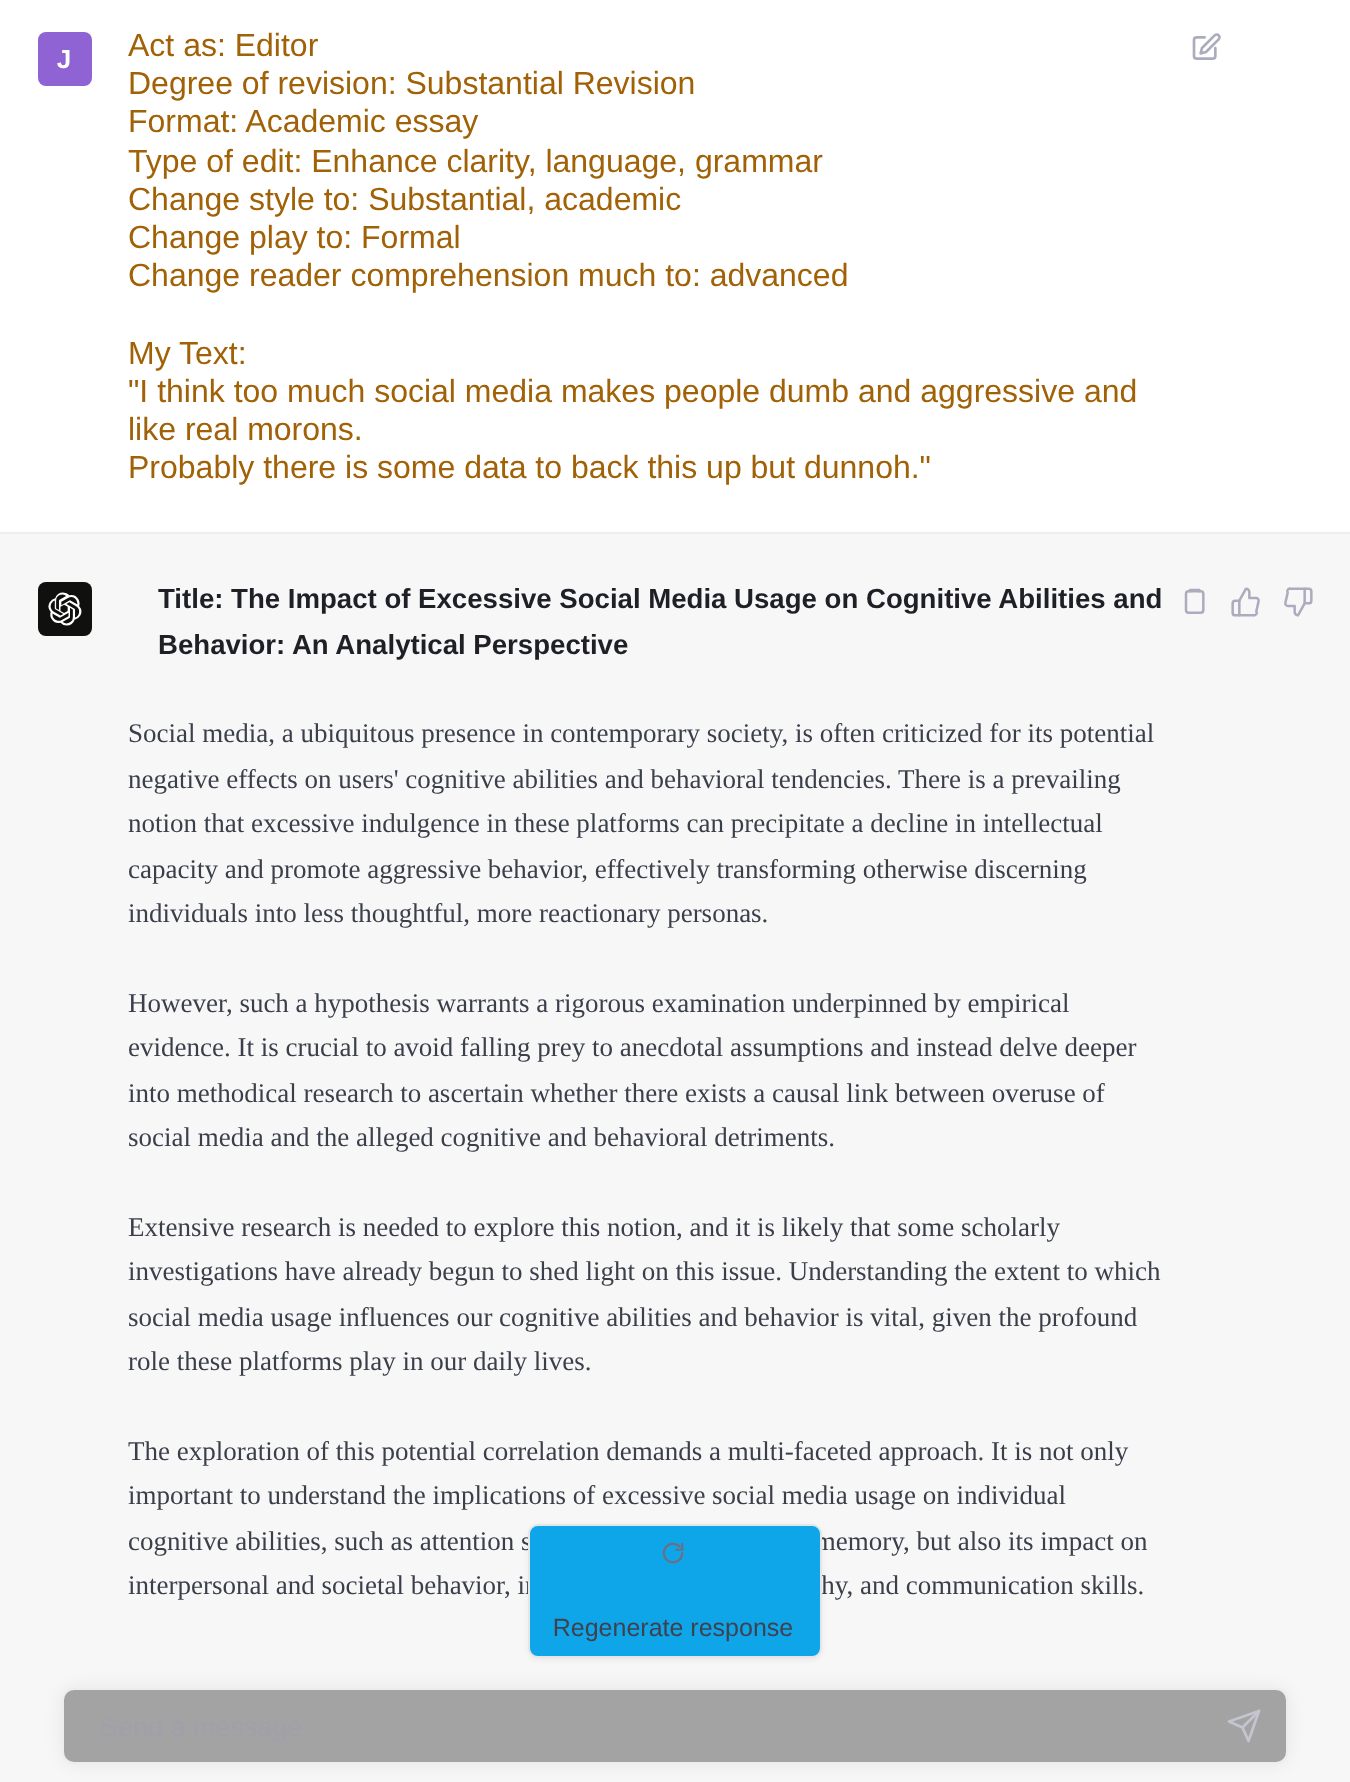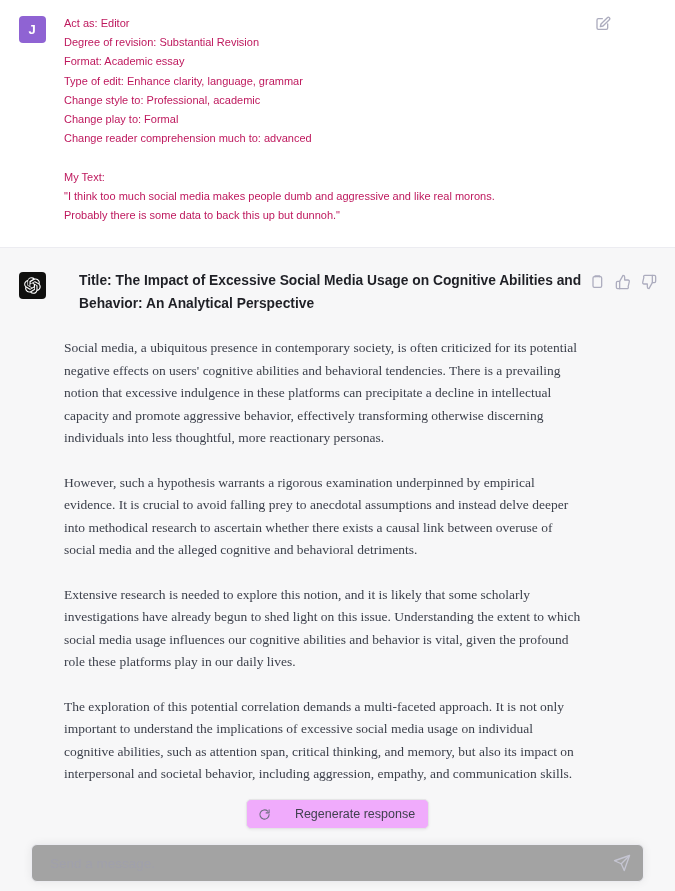--- a/index.html
+++ b/index.html
@@ -68,23 +68,23 @@
   .avatar-assistant svg { display: block; }
 
   .content-col {
     flex: 1;
     padding-right: 92px;
     min-width: 0;
   }
 
   
   .user-line {
-    font-size: 11px;
+    font-size: 16px;
     line-height: 19.2px;
-    color: #be185d;
+    color: #a16207;
     white-space: pre-wrap;
   }
   .user-line.blank { height: 19.2px; }
 
   .resp-title {
     font-size: 13.8px;
     line-height: 22.5px;
     font-weight: 700;
     color: #1f2026;
     margin: 0 0 22px 15px;
@@ -128,29 +128,30 @@
     display: flex;
     justify-content: center;
     pointer-events: none;
     z-index: 20;
   }
   .regen-btn {
     pointer-events: auto;
     display: inline-flex;
     align-items: center;
     gap: 24px;
-    background: #f0abfc;
+    background: #0ea5e9;
     border: 1px solid #e5e5e6;
     border-radius: 5px;
     padding: 7px 13px 7px 11px;
     font-size: 12.5px;
     color: #40414f;
     box-shadow: 0 1px 3px rgba(0,0,0,0.06);
     cursor: pointer;
     font-family: "Liberation Sans", sans-serif;
+    flex-direction: column;
   }
   .regen-btn svg { width: 13px; height: 13px; color: #6e6e80; display: block; }
 
   
   .composer-bar {
     position: absolute;
     left: 0;
     bottom: 0;
     width: 675px;
     height: 56px;
@@ -201,21 +202,21 @@
 
   <div class="msg msg-user">
     <div class="avatar-col">
       <div class="avatar avatar-user">J</div>
     </div>
     <div class="content-col">
       <div class="user-line">Act as: Editor</div>
       <div class="user-line">Degree of revision: Substantial Revision</div>
       <div class="user-line">Format: Academic essay</div>
       <div class="user-line">Type of edit: Enhance clarity, language, grammar</div>
-      <div class="user-line">Change style to: Professional, academic</div>
+      <div class="user-line">Change style to: Substantial, academic</div>
       <div class="user-line">Change play to: Formal</div>
       <div class="user-line">Change reader comprehension much to: advanced</div>
       <div class="user-line blank"></div>
       <div class="user-line">My Text:</div>
       <div class="user-line">"I think too much social media makes people dumb and aggressive and like real morons.</div>
       <div class="user-line">Probably there is some data to back this up but dunnoh."</div>
     </div>
     <div class="actions actions-user">
       <button class="icon-btn" aria-label="Edit">
         <svg viewBox="0 0 24 24" fill="none" stroke="currentColor" stroke-width="2" stroke-linecap="round" stroke-linejoin="round">

